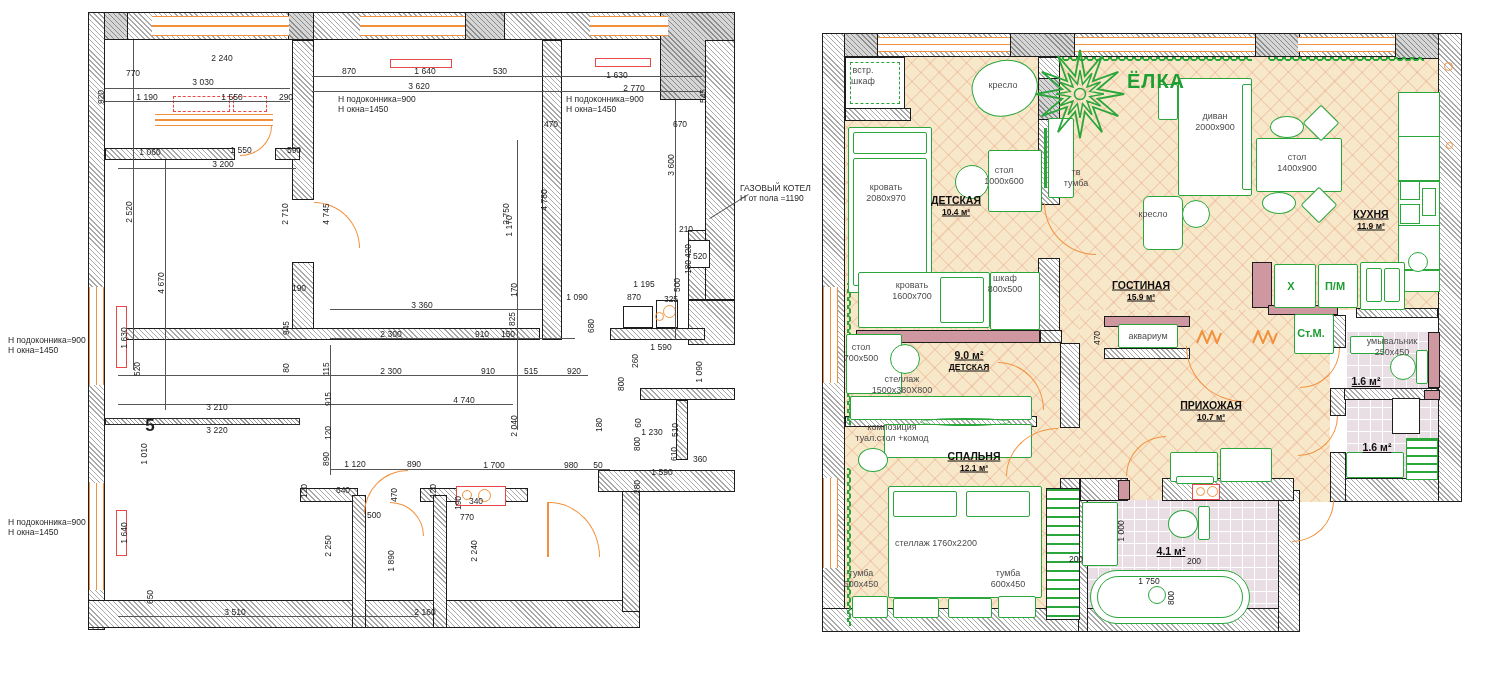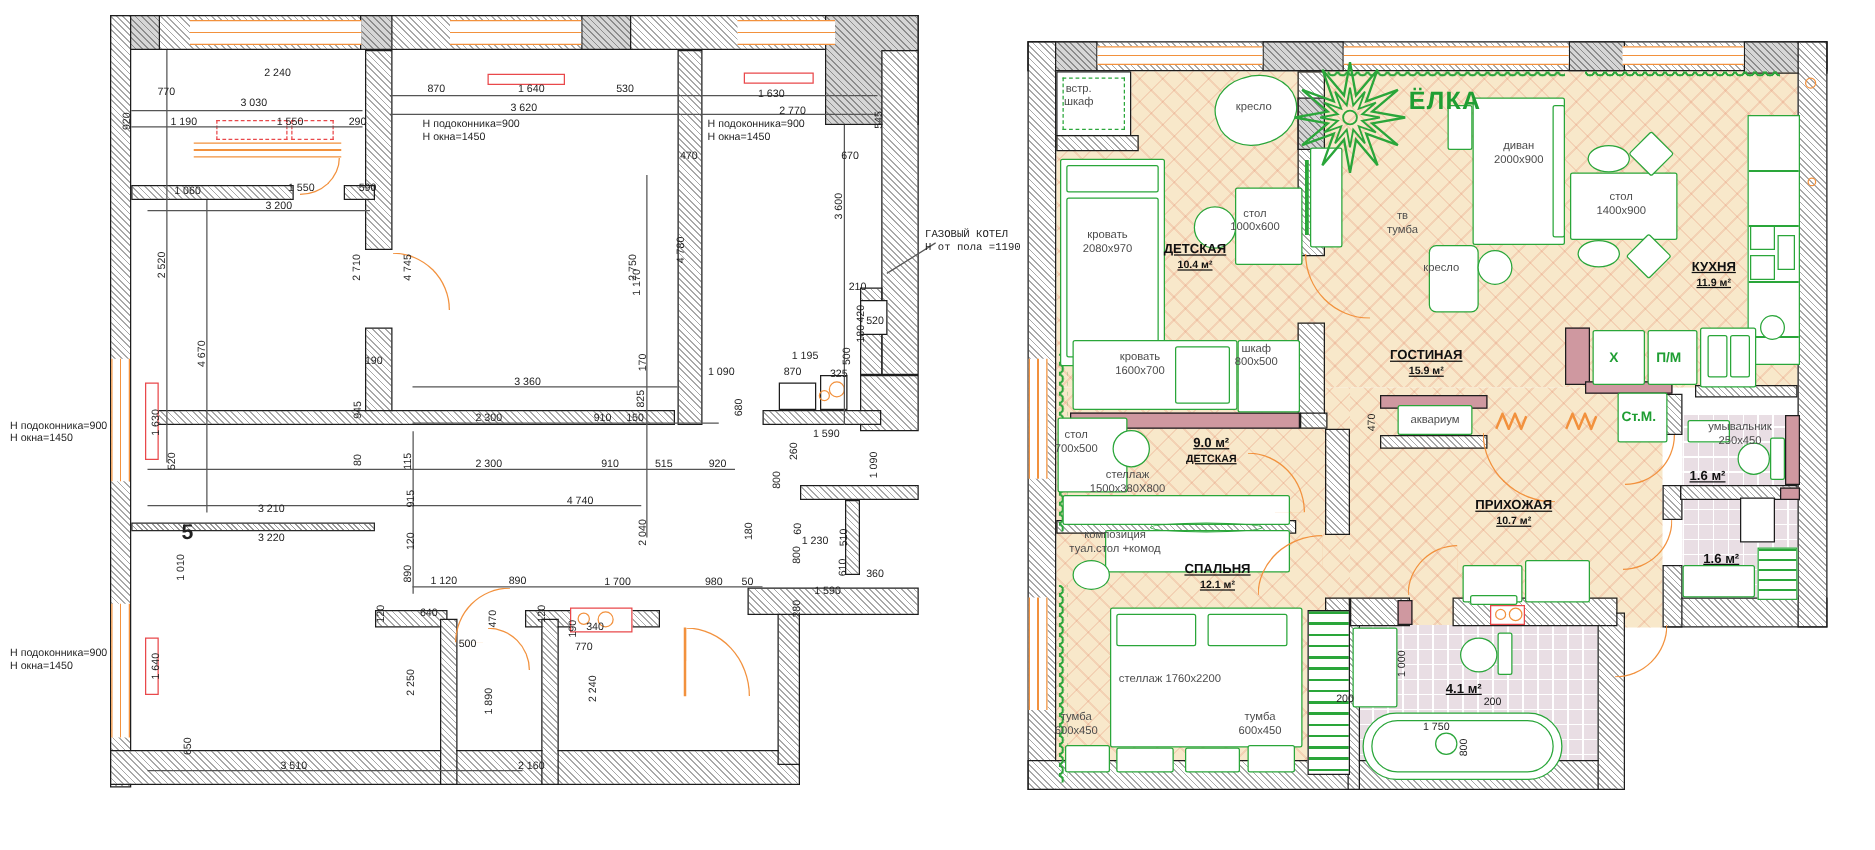--- a/index.html
+++ b/index.html
@@ -140,21 +140,21 @@
     <i class="dl" style="left:706px;top:206px;width:46px;height:1px;transform:rotate(-32deg)"></i>
     <div id="left-notes">
         <div class="lbl al" style="left: 338px; top: 104px;">Н подоконника=900
 Н окна=1450</div>
         <div class="lbl al" style="left: 566px; top: 104px;">Н подоконника=900
 Н окна=1450</div>
         <div class="lbl al" style="left: 8px; top: 345px;">Н подоконника=900
 Н окна=1450</div>
         <div class="lbl al" style="left: 8px; top: 527px;">Н подоконника=900
 Н окна=1450</div>
-        <div class="lbl al" style="left: 740px; top: 193px; font-family: Liberation Mono, monospace;">ГАЗОВЫЙ КОТЕЛ
+        <div class="lbl al" style="left: 740px; top: 193px;">ГАЗОВЫЙ КОТЕЛ
 Н от пола =1190</div>
       </div>
     <div id="left-dims">
         <div class="lbl" style="left: 133px; top: 73px;">770</div>
         <div class="lbl" style="left: 222px; top: 58px;">2 240</div>
         <div class="lbl" style="left: 203px; top: 82px;">3 030</div>
         <div class="lbl v" style="left: 101px; top: 97px;">920</div>
         <div class="lbl" style="left: 147px; top: 97px;">1 190</div>
         <div class="lbl" style="left: 232px; top: 97px;">1 550</div>
         <div class="lbl" style="left: 286px; top: 97px;">290</div>
@@ -443,21 +443,21 @@
     <div id="right-furn">
         <div class="flbl" style="left: 863px; top: 76px;">встр.
 шкаф</div>
         <div class="flbl" style="left: 1003px; top: 85px;">кресло</div>
         <div class="flbl" style="left: 1215px; top: 122px;">диван
 2000х900</div>
         <div class="flbl" style="left: 1297px; top: 163px;">стол
 1400х900</div>
         <div class="flbl" style="left: 1004px; top: 176px;">стол
 1000х600</div>
-        <div class="flbl" style="left: 1122px; top: 178px;">тв
+        <div class="flbl" style="left: 1076px; top: 178px;">тв
 тумба</div>
         <div class="flbl" style="left: 886px; top: 193px;">кровать
 2080х970</div>
         <div class="flbl" style="left: 1153px; top: 214px;">кресло</div>
         <div class="flbl" style="left: 912px; top: 291px;">кровать
 1600х700</div>
         <div class="flbl" style="left: 1005px; top: 284px;">шкаф
 800х500</div>
         <div class="flbl" style="left: 1148px; top: 336px;">аквариум</div>
         <div class="flbl" style="left: 861px; top: 353px;">стол

